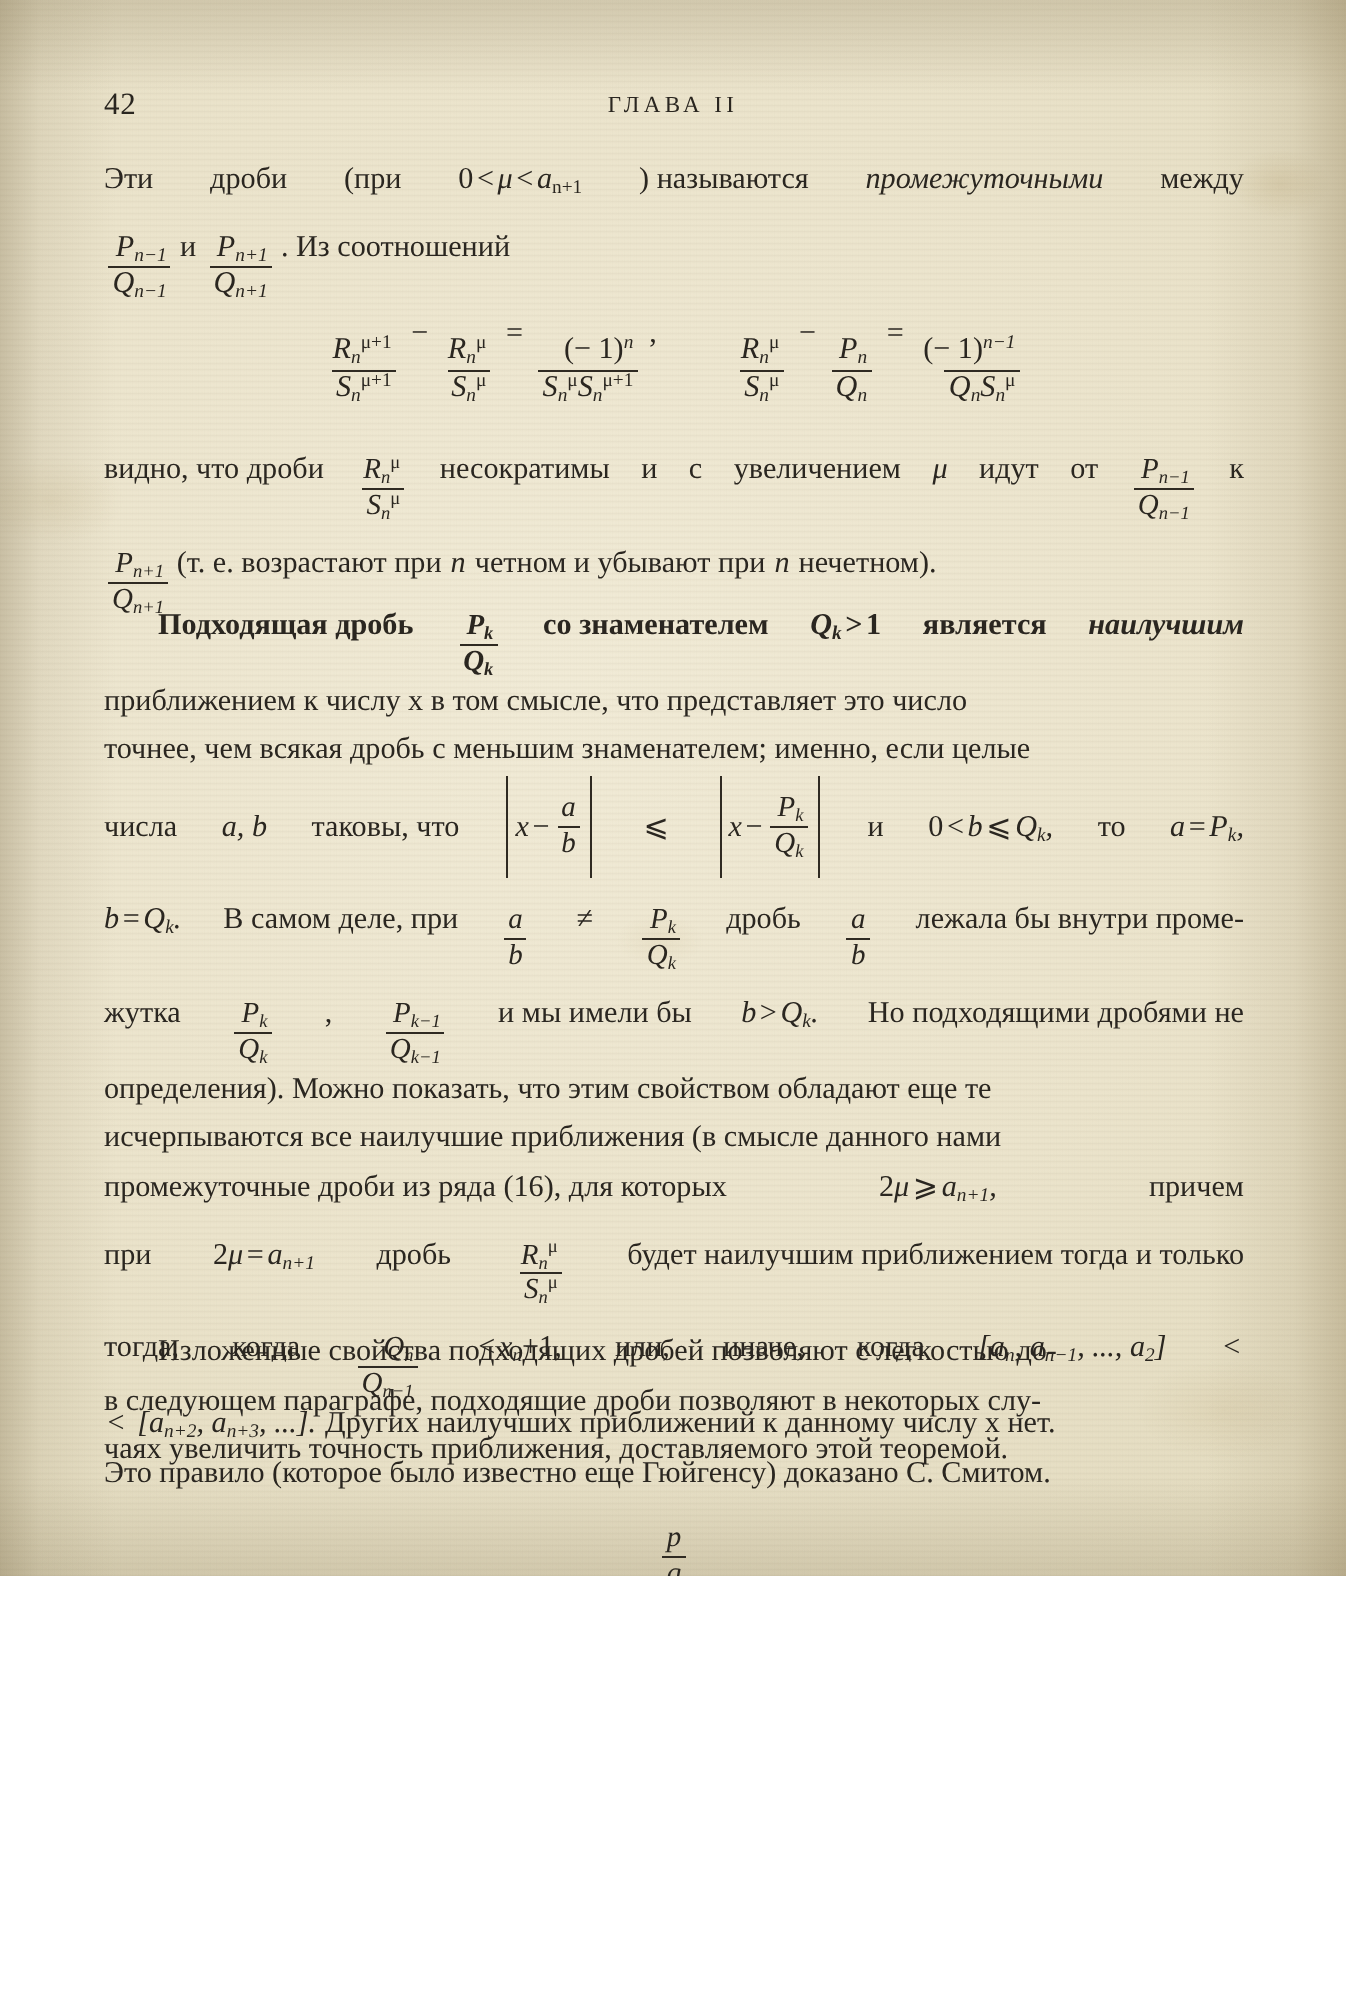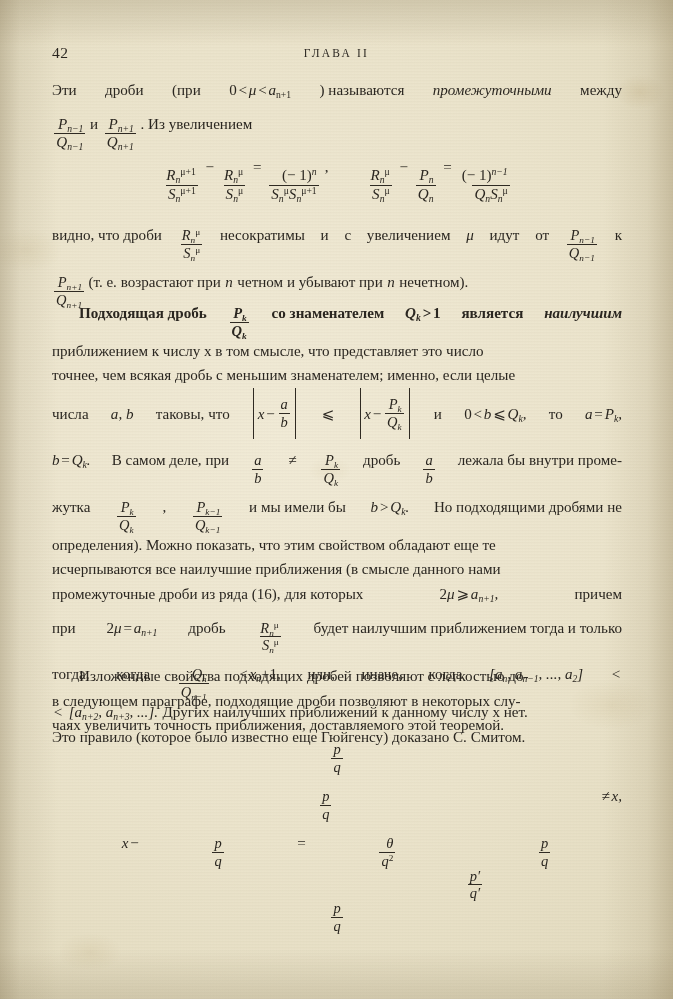--- a/index.html
+++ b/index.html
@@ -3,21 +3,21 @@
 <meta charset="utf-8">
 <style>
   html, body {
     margin: 0;
     padding: 0;
     background: #ffffff;
   }
   #page {
     position: relative;
     width: 673px;
-    height: 999px;
+    height: 788px;
     overflow: hidden;
     background: #fdba74;
     font-family: "Liberation Serif", "DejaVu Serif", serif;
     color: #2a2620;
   }
   
   #paper-base {
     position: absolute;
     inset: 0;
     background:
@@ -118,21 +118,21 @@
 
   
   .m { font-style: italic; font-family: "Liberation Serif", serif; }
   .up { font-style: normal; }
   sub, sup {
     font-size: .64em;
     font-style: normal;
     line-height: 0;
   }
   sub { vertical-align: -.28em; }
-  sup { vertical-align: .56em; }
+  sup { vertical-align: .56em; margin-top: 20px; }
   .sub-i { font-style: italic; }
 
   
   .frac {
     display: inline-flex;
     flex-direction: column;
     align-items: flex-end;
     vertical-align: -0.52em;
     margin: 0 .14em;
     line-height: 1.03;
@@ -198,21 +198,21 @@
       <div class="just tight tall2">
         <span class="frac big">
           <span class="num m">P<sub class="sub-i">n−1</sub></span>
           <span class="den m">Q<sub class="sub-i">n−1</sub></span>
         </span>
         <span>и</span>
         <span class="frac big">
           <span class="num m">P<sub class="sub-i">n+1</sub></span>
           <span class="den m">Q<sub class="sub-i">n+1</sub></span>
         </span>
-        <span>. Из увеличением</span>
+        <span>. Из соотношений</span>
       </div>
     </div>
 
     <div class="display tall2" style="top:146px;">
       <span>
         <span class="frac big">
           <span class="num m"><span>R</span><sub class="sub-i">n</sub><sup>μ+1</sup></span>
           <span class="den m"><span>S</span><sub class="sub-i">n</sub><sup>μ+1</sup></span>
         </span>
         <span class="op">−</span>

